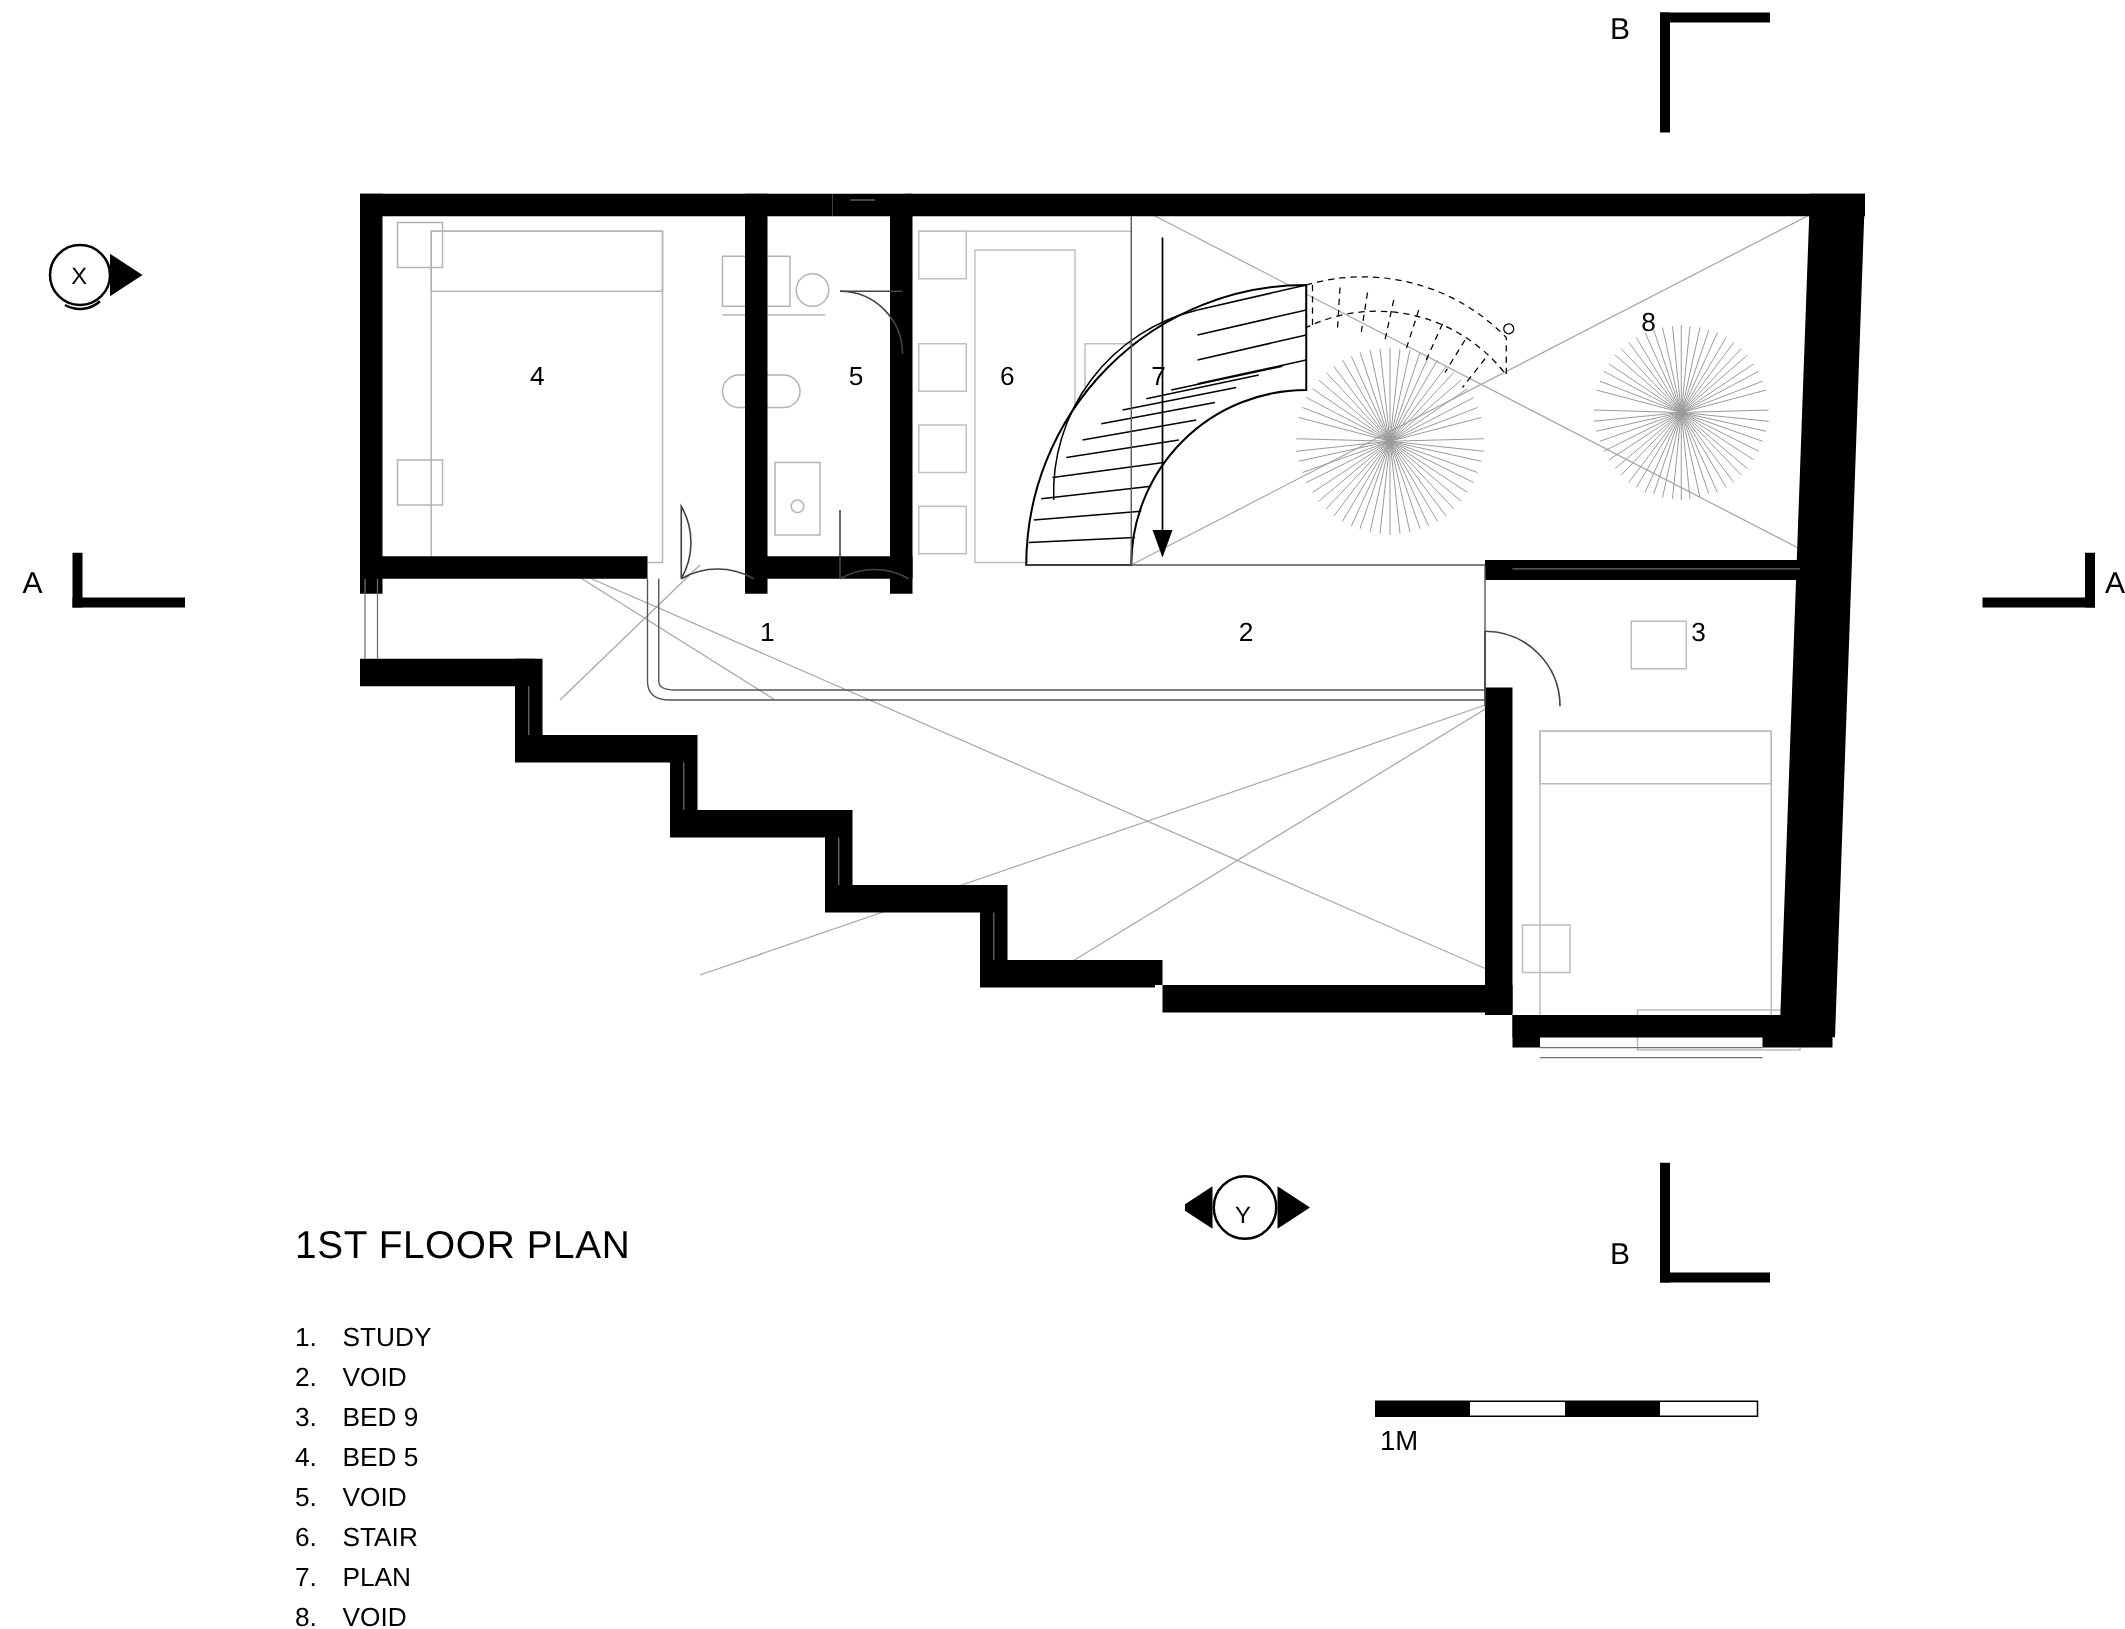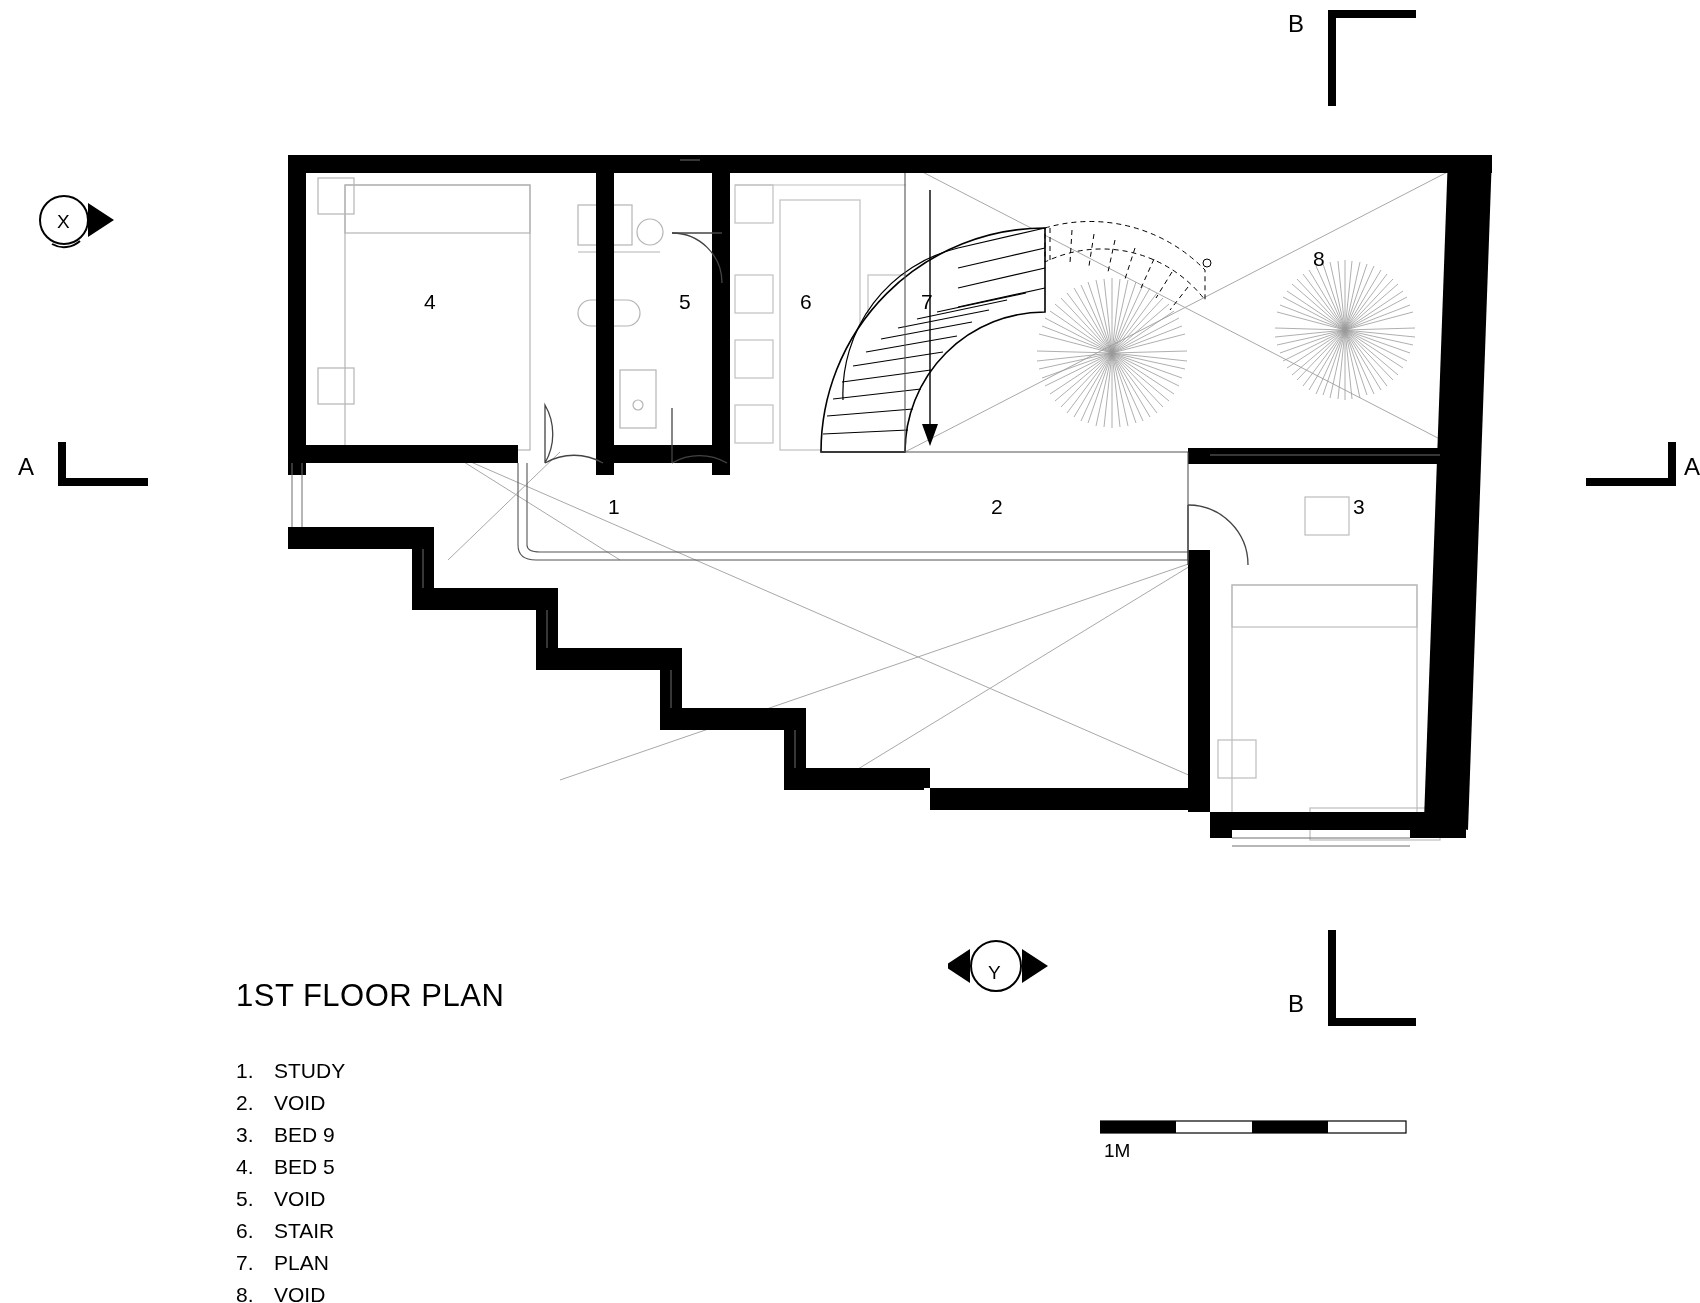--- a/index.html
+++ b/index.html
@@ -39,21 +39,21 @@
     font-size: 21px;
   }
   .marker-letter {
     font-size: 24px;
   }
   .plan-title {
     font-size: 31px;
     letter-spacing: 0.5px;
   }
   .scale-label {
-    font-size: 19px;
+    font-size: 22px;
   }
   .circle-letter {
     font-size: 19px;
   }
   .legend-block {
     position: absolute;
     left: 236px;
     top: 1055px;
   }
   .legend-row {

